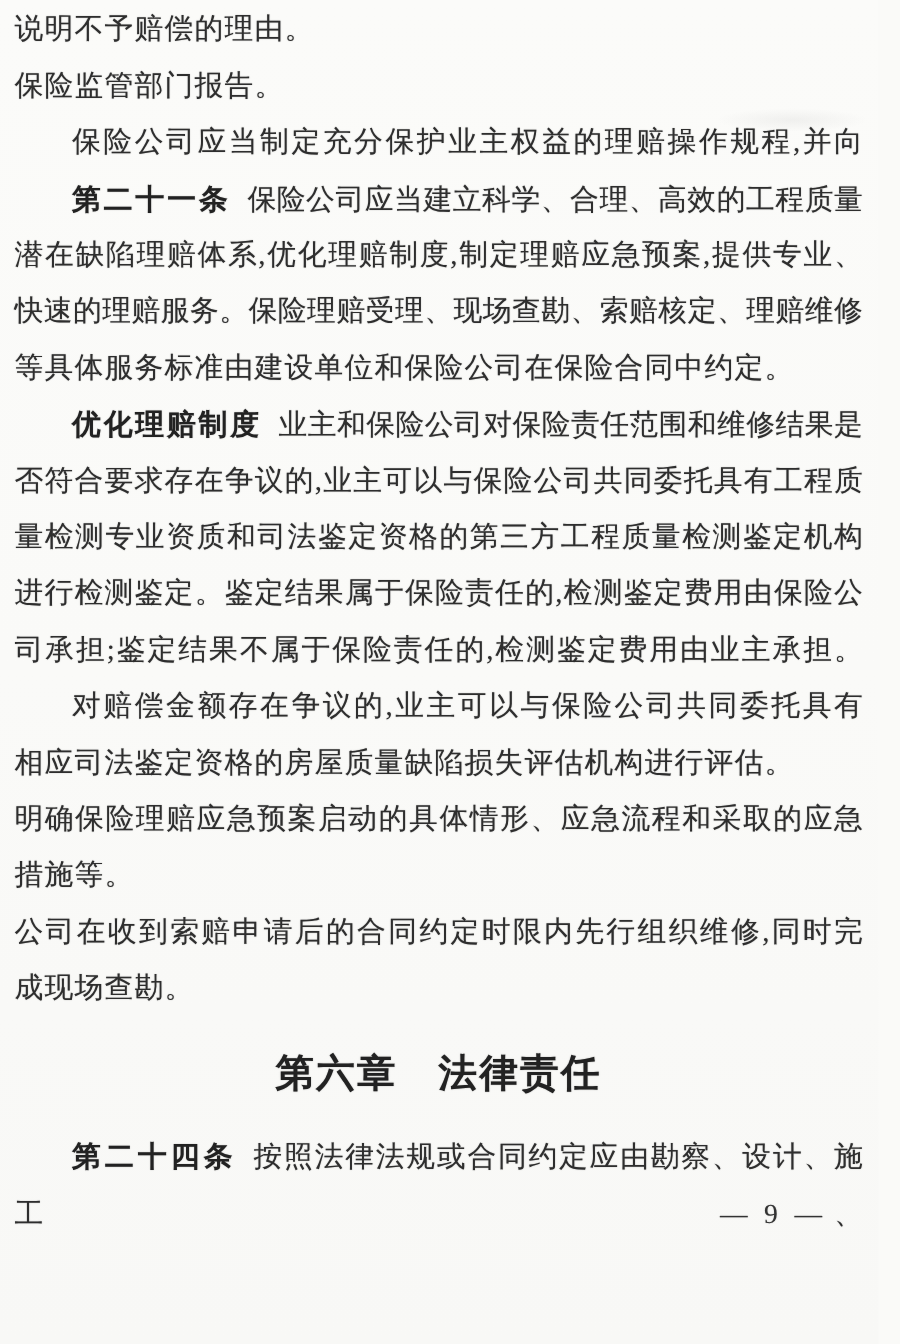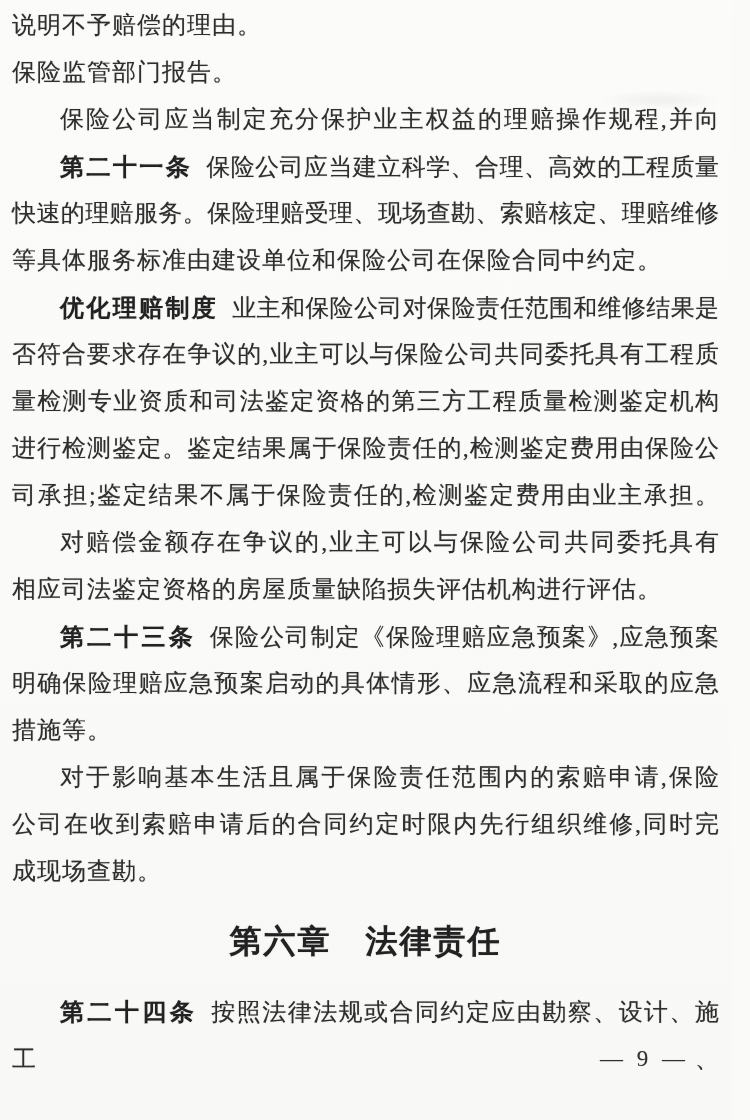--- a/index.html
+++ b/index.html
@@ -78,37 +78,36 @@
 <body>
 
 <div class="page">
 
   <div class="line end">说明不予赔偿的理由。</div>
 
   <div class="line end">保险监管部门报告。</div>
   <div class="line justify indent">保险公司应当制定充分保护业主权益的理赔操作规程,并向</div>
 
   <div class="line justify indent"><span class="art-num">第二十一条</span><span>保险公司应当建立科学、合理、高效的工程质量</span></div>
+  <div class="line justify">潜在缺陷理赔体系,优化理赔制度,制定理赔应急预案,提供专业、</div>
   <div class="line justify">快速的理赔服务。保险理赔受理、现场查勘、索赔核定、理赔维修</div>
   <div class="line end">等具体服务标准由建设单位和保险公司在保险合同中约定。</div>
 
   <div class="line justify indent"><span class="art-num">优化理赔制度</span><span>业主和保险公司对保险责任范围和维修结果是</span></div>
   <div class="line justify">否符合要求存在争议的,业主可以与保险公司共同委托具有工程质</div>
   <div class="line justify">量检测专业资质和司法鉴定资格的第三方工程质量检测鉴定机构</div>
   <div class="line justify">进行检测鉴定。鉴定结果属于保险责任的,检测鉴定费用由保险公</div>
   <div class="line justify">司承担;鉴定结果不属于保险责任的,检测鉴定费用由业主承担。</div>
 
   <div class="line justify indent">对赔偿金额存在争议的,业主可以与保险公司共同委托具有</div>
   <div class="line end">相应司法鉴定资格的房屋质量缺陷损失评估机构进行评估。</div>
 
-  <div class="line justify indent"><span class="art-num">第二十三条</span><span>保险公司制定《保险理赔应急预案》,应急预案</span></div>
   <div class="line justify">明确保险理赔应急预案启动的具体情形、应急流程和采取的应急</div>
   <div class="line end">措施等。</div>
 
-  <div class="line justify indent">对于影响基本生活且属于保险责任范围内的索赔申请,保险</div>
   <div class="line justify">公司在收到索赔申请后的合同约定时限内先行组织维修,同时完</div>
   <div class="line end">成现场查勘。</div>
 
   <div class="chapter-heading">第六章　法律责任</div>
 
   <div class="line justify indent gap-before"><span class="art-num">第二十四条</span><span>按照法律法规或合同约定应由勘察、设计、施工、</span></div>
 
   <div class="page-footer">— 9 —</div>
 
 </div>

